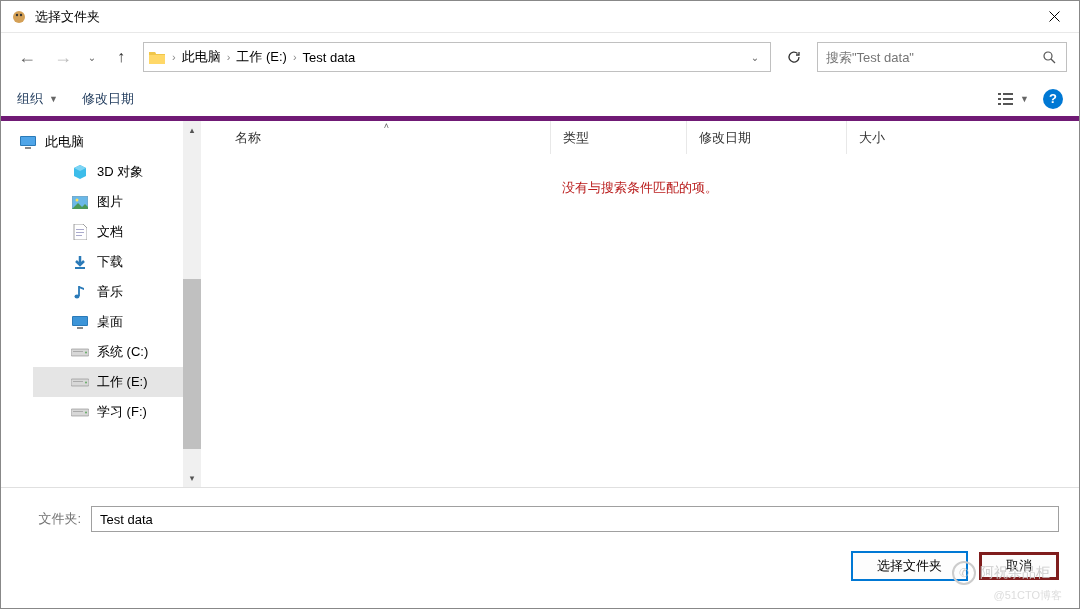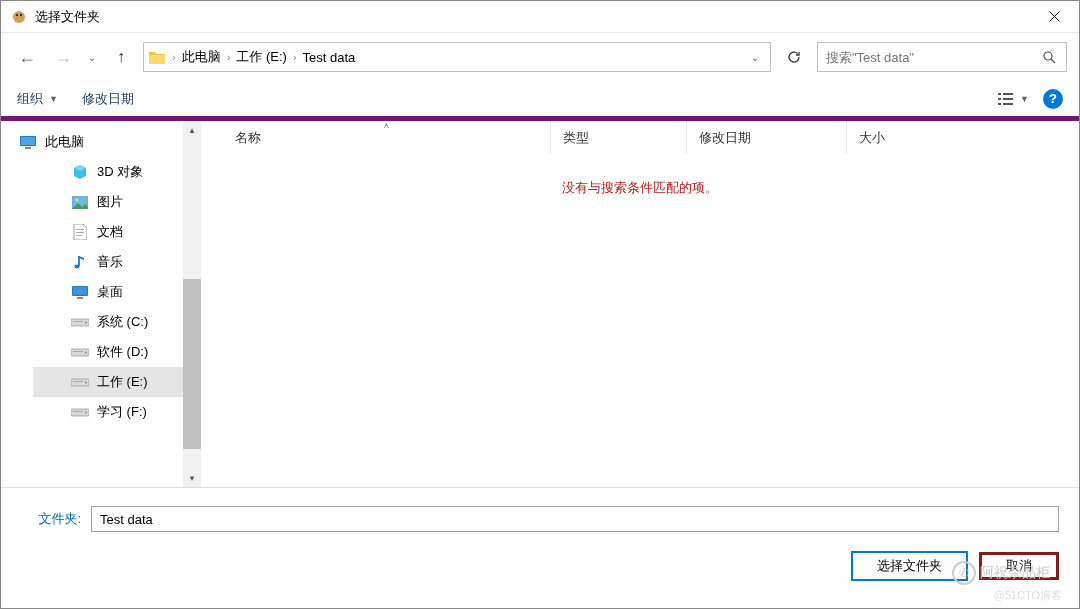--- a/index.html
+++ b/index.html
@@ -53,21 +53,21 @@
     .col-hdr { font-size: 13px; color: #333; border-right: 1px solid #e8e8e8; padding: 0 12px; height: 100%; display: flex; align-items: center; position: relative; }
     .col-hdr.name { width: 328px; }
     .col-hdr.date { width: 160px; }
     .col-hdr.type { width: 136px; }
     .col-hdr.size { flex: 1; border-right: none; }
     .sort-ind { position: absolute; top: 0; left: 50%; transform: translateX(-50%); font-size: 9px; color: #666; }
     .empty-msg { text-align: center; margin-top: 24px; font-size: 13px; color: #b91c1c; }
     
     .footer { border-top: 1px solid #e0e0e0; padding: 12px 20px; }
     .folder-row { display: flex; align-items: center; gap: 10px; margin-top: 6px; }
-    .folder-label { font-size: 13px; width: 60px; text-align: right; color: #0369a1; }
+    .folder-label { font-size: 13px; width: 60px; text-align: right; color: #737373; }
     .folder-input { flex: 1; height: 26px; border: 1px solid #a0a0a0; padding: 0 8px; font-size: 13px; outline: none; }
     .btn-row { display: flex; justify-content: flex-end; gap: 12px; margin-top: 20px; }
     .btn { height: 28px; padding: 0 24px; font-size: 13px; border: 3px solid #7f1d1d; background: #fdfdfd; display: flex; align-items: center; justify-content: center; }
     .btn.primary { border: 1px solid #0078d4; outline: 1px solid #0078d4; font-weight: 500; }
     
     .watermark { position: absolute; right: 30px; bottom: 24px; font-size: 14px; color: #ccc; pointer-events: none; display: flex; align-items: center; gap: 4px; }
     .watermark2 { position: absolute; right: 18px; bottom: 6px; font-size: 11px; color: #ddd; pointer-events: none; }
     .wm-circle { width: 24px; height: 24px; border: 2px solid #ccc; border-radius: 50%; display: flex; align-items: center; justify-content: center; font-size: 12px; }
   </style>
 </head>
@@ -195,20 +195,29 @@
               <path d="M1 0 L10 0 L14 4 L14 16 L1 16 Z" fill="#fff" stroke="#888" stroke-width="0.8"></path>
               <rect x="3" y="5" width="8" height="1" fill="#aac"></rect>
               <rect x="3" y="8" width="8" height="1" fill="#aac"></rect>
               <rect x="3" y="11" width="6" height="1" fill="#aac"></rect>
             </svg>
           </span>
           <span>文档</span>
         </div>
         <div class="tree-item child ">
           <span class="tree-icon">
+            <svg width="16" height="16" viewBox="0 0 16 16">
+              <path d="M8 2 L8 11 M4 7 L8 11 L12 7" stroke="#2a7ab8" stroke-width="2.5" fill="none"></path>
+              <rect x="3" y="13" width="10" height="2" fill="#2a7ab8"></rect>
+            </svg>
+          </span>
+          <span>下载</span>
+        </div>
+        <div class="tree-item child ">
+          <span class="tree-icon">
             <svg width="14" height="16" viewBox="0 0 14 16">
               <path d="M6 2 L6 12" stroke="#2a7ab8" stroke-width="1.8"></path>
               <ellipse cx="4" cy="12.5" rx="2.5" ry="2" fill="#2a7ab8"></ellipse>
               <path d="M6 2 L11 4 L11 6 L6 4" fill="#2a7ab8"></path>
             </svg>
           </span>
           <span>音乐</span>
         </div>
         <div class="tree-item child ">
           <span class="tree-icon">
@@ -222,30 +231,20 @@
         </div>
         <div class="tree-item child ">
           <span class="tree-icon">
             <svg width="18" height="10" viewBox="0 0 18 10">
               <rect x="0" y="2" width="18" height="7" rx="1" fill="#d8d8d8" stroke="#888" stroke-width="0.6"></rect>
               <rect x="2" y="4" width="10" height="1" fill="#aaa"></rect>
               <circle cx="15" cy="5.5" r="1" fill="#6a6"></circle>
             </svg>
           </span>
           <span>系统 (C:)</span>
-        </div>
-        <div class="tree-item child ">
-          <span class="tree-icon">
-            <svg width="18" height="10" viewBox="0 0 18 10">
-              <rect x="0" y="2" width="18" height="7" rx="1" fill="#d8d8d8" stroke="#888" stroke-width="0.6"></rect>
-              <rect x="2" y="4" width="10" height="1" fill="#aaa"></rect>
-              <circle cx="15" cy="5.5" r="1" fill="#6a6"></circle>
-            </svg>
-          </span>
-          <span>软件 (D:)</span>
         </div>
         <div class="tree-item child sel">
           <span class="tree-icon">
             <svg width="18" height="10" viewBox="0 0 18 10">
               <rect x="0" y="2" width="18" height="7" rx="1" fill="#d8d8d8" stroke="#888" stroke-width="0.6"></rect>
               <rect x="2" y="4" width="10" height="1" fill="#aaa"></rect>
               <circle cx="15" cy="5.5" r="1" fill="#6a6"></circle>
             </svg>
           </span>
           <span>工作 (E:)</span>

